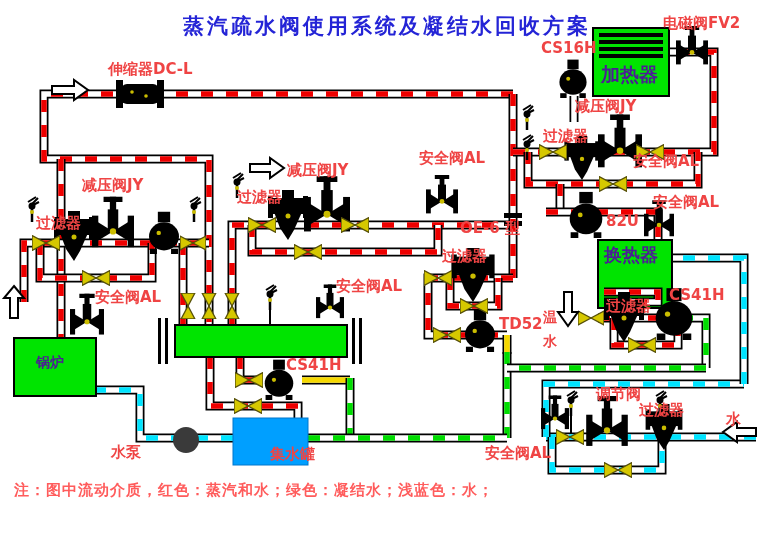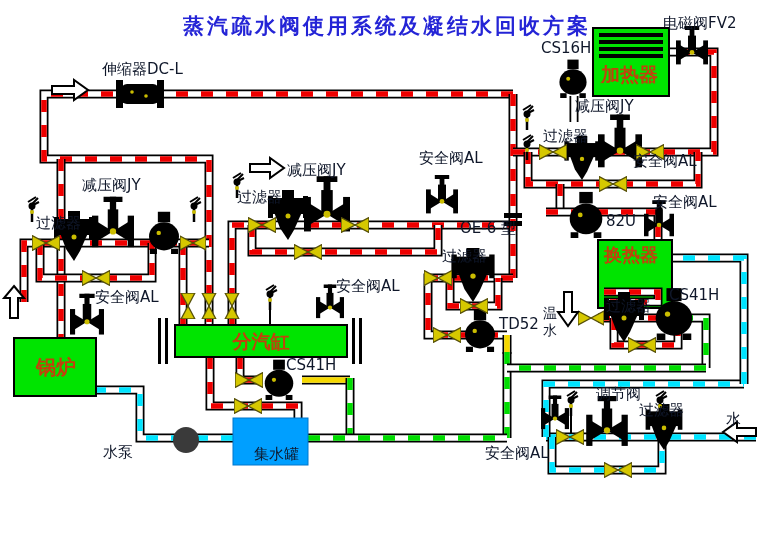--- a/index.html
+++ b/index.html
@@ -1,26 +1,26 @@
 <!DOCTYPE html>
 <html style="--steam: #ee0000; --condensate: #00dd00; --water: #00e4ff; --seg: #f5d800; --equip: #00e400; --tank: #009fff; --title: #2424d6; --note: #ff5c5c;"><head>
 <meta charset="utf-8">
 <style>
   html,body{margin:0;padding:0;background:#fff;}
   .stage{position:relative;width:774px;height:538px;background:#fff;overflow:hidden;
          font-family:"DejaVu Sans","Liberation Sans",sans-serif;}
   .stage svg{position:absolute;left:0;top:0;z-index:1;}
-  .lbl{position:absolute;z-index:3;white-space:nowrap;color:#0f172a;font-weight:normal;
+  .lbl{position:absolute;z-index:3;white-space:nowrap;color:#ef4444;font-weight:bold;
        font-size:15px;line-height:17px;}
-  .boxlbl{position:absolute;z-index:3;color:#c2410c;font-weight:bold;white-space:nowrap;}
+  .boxlbl{position:absolute;z-index:3;color:#4c1d95;font-weight:bold;white-space:nowrap;}
   .title{position:absolute;left:0;top:12px;width:100%;text-align:center;z-index:3;
          font-size:21px;font-weight:bold;color:var(--title);letter-spacing:3px;}
   .note{position:absolute;left:14px;top:481px;z-index:3;font-size:15px;font-weight:bold;
         color:var(--note);letter-spacing:1px;}
-  .vert{width:16px;white-space:normal;line-height:17px;font-size:14px;}
+  .vert{width:16px;white-space:normal;line-height:24px;font-size:14px;}
   
   .po{fill:none;stroke:#000;stroke-width:9;stroke-linejoin:miter;}
   .pw{fill:none;stroke:#fff;stroke-width:5.5;stroke-linejoin:miter;}
   .pd{fill:none;stroke-width:5.5;stroke-linejoin:miter;stroke-dasharray:12 13;}
   .pd-red{stroke:var(--steam);}
   .pd-green{stroke:var(--condensate);}
   .pd-cyan{stroke:var(--water);}
   .pd-yellow{stroke:var(--seg);stroke-dasharray:none;}
   .pd-none{stroke:none;}
 </style>
@@ -332,28 +332,27 @@
     <polygon points="52,86 74,86 74,80 88,90 74,100 74,94 52,94"></polygon>
     <polygon points="250,164 270,164 270,158 284,168 270,178 270,172 250,172"></polygon>
     <polygon points="14,286 24,298 18,298 18,318 10,318 10,298 4,298"></polygon>
     <polygon points="564,292 572,292 572,312 578,312 568,326 558,312 564,312"></polygon>
     <polygon points="756,428 737,428 737,422 723,432 737,442 737,436 756,436"></polygon>
   </g>
 </svg>
 
 <div class="title">蒸汽疏水阀使用系统及凝结水回收方案</div>
 
-<div class="boxlbl" style="left:36px;top:354px;font-size:20px;">锅炉</div>
-<div class="boxlbl" style="left:196px;top:329px;font-size:19px;width:130px;text-align:center;">分汽缸</div>
+<div class="boxlbl" style="left:36px;top:354px;font-size:14px;">锅炉</div>
 <div class="boxlbl" style="left:601px;top:62px;font-size:19px;">加热器</div>
 <div class="boxlbl" style="left:604px;top:243px;font-size:18px;">换热器</div>
-<div class="lbl" style="left:254px;top:446px;">集水罐</div>
-<div class="lbl" style="left:103px;top:444px;">水泵</div>
-
-<div class="lbl" style="left:102px;top:61px;">伸缩器DC-L</div>
+<div class="lbl" style="left:270px;top:446px;">集水罐</div>
+<div class="lbl" style="left:111px;top:444px;">水泵</div>
+
+<div class="lbl" style="left:108px;top:61px;">伸缩器DC-L</div>
 <div class="lbl" style="left:82px;top:177px;">减压阀JY</div>
 <div class="lbl" style="left:36px;top:215px;">过滤器</div>
 <div class="lbl" style="left:95px;top:289px;">安全阀AL</div>
 <div class="lbl" style="left:287px;top:162px;">减压阀JY</div>
 <div class="lbl" style="left:237px;top:189px;">过滤器</div>
 <div class="lbl" style="left:336px;top:278px;">安全阀AL</div>
 <div class="lbl" style="left:419px;top:150px;">安全阀AL</div>
 <div class="lbl" style="left:460px;top:220px;">OE-6 型</div>
 <div class="lbl" style="left:442px;top:248px;">过滤器</div>
 <div class="lbl" style="left:499px;top:316px;">TD52</div>
@@ -366,14 +365,15 @@
 <div class="lbl" style="left:543px;top:128px;">过滤器</div>
 <div class="lbl" style="left:633px;top:153px;">安全阀AL</div>
 <div class="lbl" style="left:653px;top:194px;">安全阀AL</div>
 <div class="lbl" style="left:606px;top:213px;">82U</div>
 <div class="lbl" style="left:606px;top:298px;">过滤器</div>
 <div class="lbl" style="left:669px;top:287px;">CS41H</div>
 <div class="lbl" style="left:596px;top:386px;">调节阀</div>
 <div class="lbl" style="left:639px;top:402px;">过滤器</div>
 <div class="lbl" style="left:726px;top:411px;">水</div>
 
+<div class="note">注：图中流动介质，红色：蒸汽和水；绿色：凝结水；浅蓝色：水；</div>
 
 </div>
 
 </body></html>

